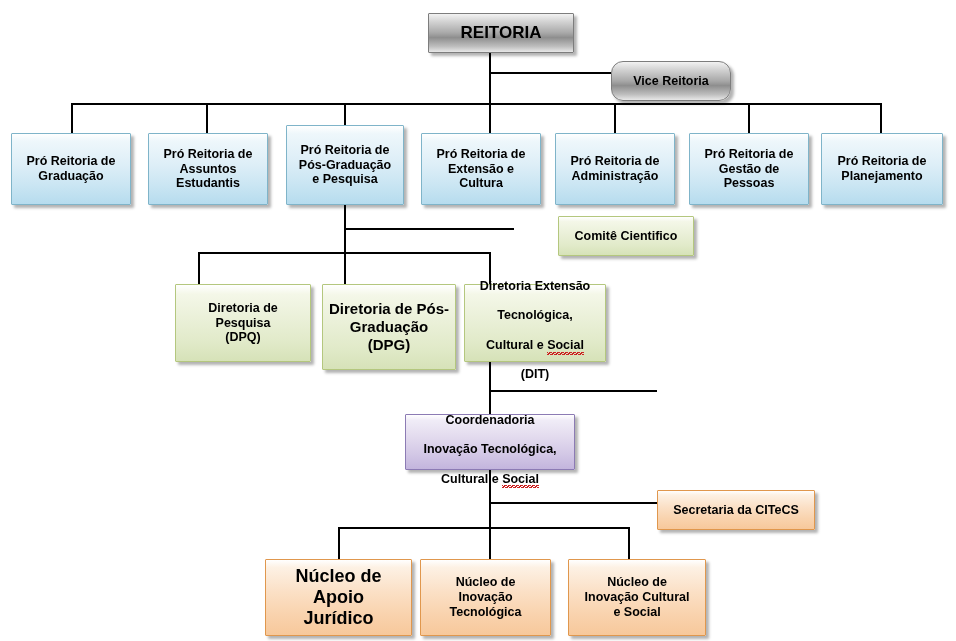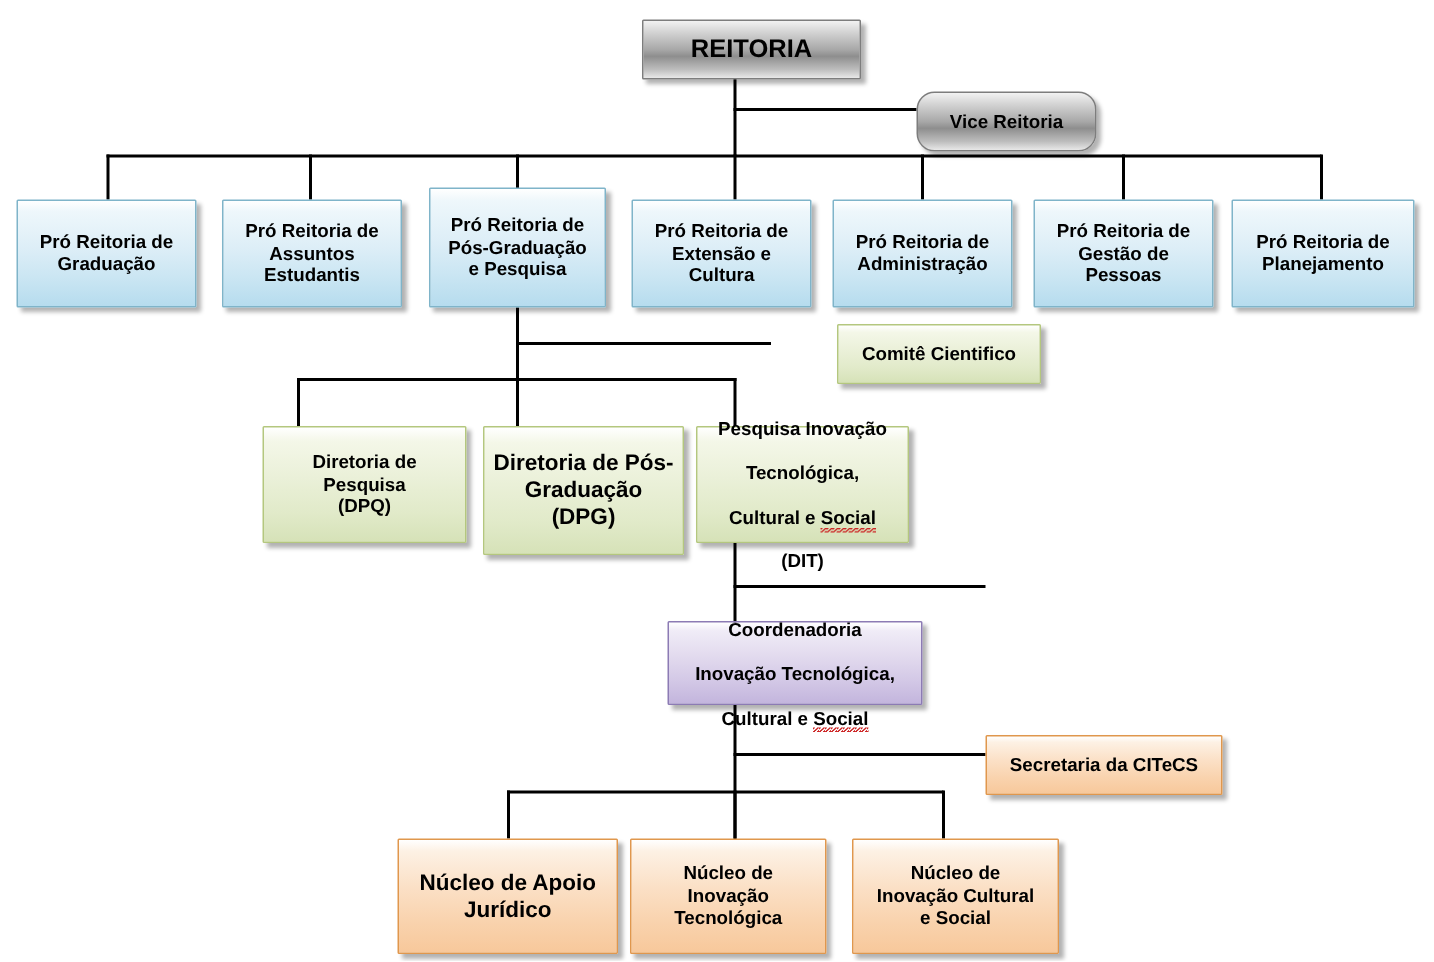--- a/index.html
+++ b/index.html
@@ -205,41 +205,41 @@
   </div>
 
   <div class="node sty-green" style="left:278px; top:284px; width:134px; height:86px; font-size:15px;justify-content:center;">
     <span class="txt">Diretoria de Pós-
 Graduação
 (DPG)</span>
   </div>
 
   <div class="node sty-green" style="left:420px; top:284px; width:142px; height:78px; font-size:12.5px;">
     <span class="txt">
-      <span>Pesquisa Inovação</span><br>
+      <span>Diretoria Extensão</span><br>
       <span>Tecnológica,</span><br>
       <span>Cultural e </span><span class="sq">Social</span><br>
       <span>(DIT)</span>
     </span>
   </div>
 
 
-  <div class="node sty-purple" style="left:405px; top:414px; width:170px; height:56px; font-size:12.5px;margin-left:40px;">
+  <div class="node sty-purple" style="left:405px; top:414px; width:170px; height:56px; font-size:12.5px;">
     <span class="txt">
       <span>Coordenadoria</span><br>
       <span>Inovação Tecnológica,</span><br>
       <span>Cultural e </span><span class="sq">Social</span>
     </span>
   </div>
 
   <div class="node sty-orange" style="left:657px; top:490px; width:158px; height:24px; font-size:12.5px;">
     <span class="txt">Secretaria da CITeCS</span>
   </div>
 
-  <div class="node sty-orange" style="left:265px; top:559px; width:147px; height:77px; font-size:15px;">
+  <div class="node sty-orange" style="left:265px; top:559px; width:147px; height:77px; font-size:18px;">
     <span class="txt">Núcleo de Apoio
 Jurídico</span>
   </div>
 
   <div class="node sty-orange" style="left:420px; top:559px; width:131px; height:77px; font-size:12.5px;">
     <span class="txt">Núcleo de
 Inovação
 Tecnológica</span>
   </div>
 

